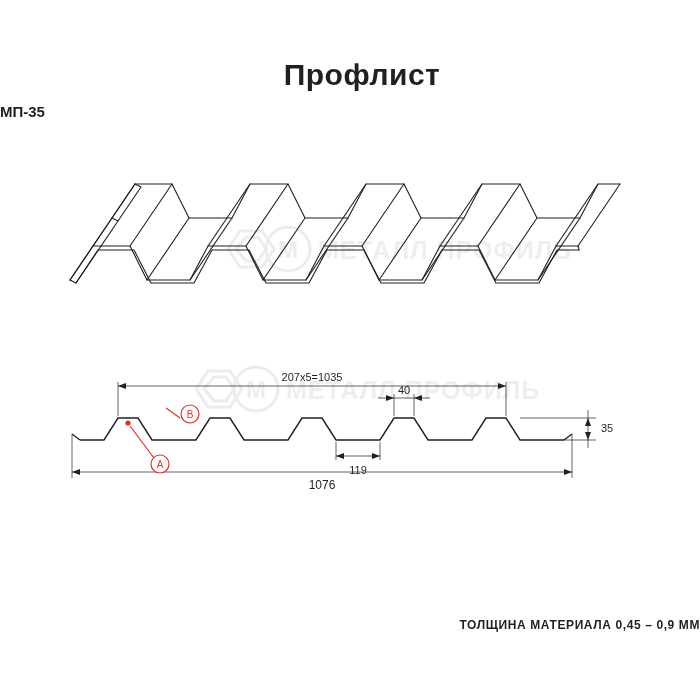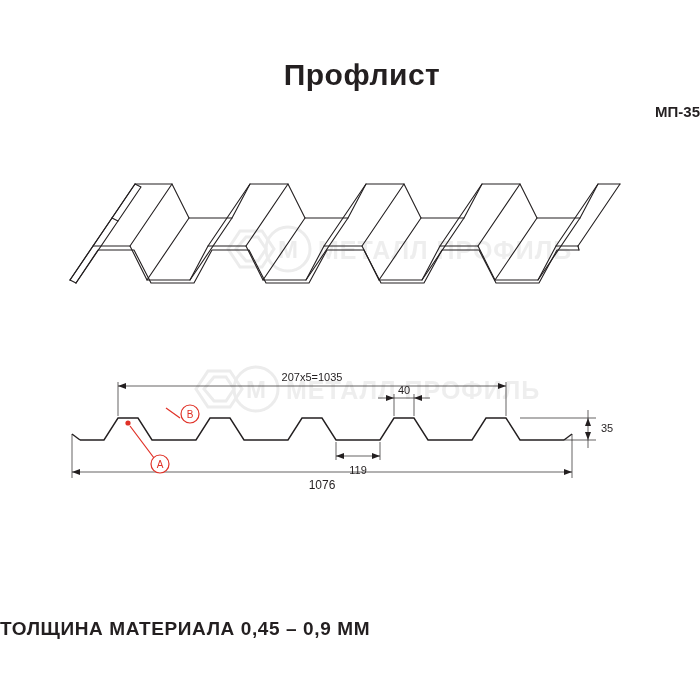--- a/index.html
+++ b/index.html
@@ -30,21 +30,21 @@
     font-weight: bold;
     letter-spacing: 0.5px;
     color: #231f20;
     padding-left: 12px;
   }
   .subtitle {
     position: absolute;
     top: 103px;
     left: 0;
     width: 700px;
-    text-align: right;
+    text-align: left;
     font-size: 15px;
     font-weight: bold;
     color: #231f20;
   }
   .iso-wrap {
     position: absolute;
     top: 160px;
     left: 60px;
     width: 590px;
     height: 160px;
@@ -54,22 +54,22 @@
     top: 360px;
     left: 68px;
     width: 560px;
     height: 140px;
   }
   .footer {
     position: absolute;
     top: 618px;
     left: 0;
     width: 700px;
-    text-align: left;
-    font-size: 19px;
+    text-align: right;
+    font-size: 12px;
     font-weight: bold;
     letter-spacing: 0.6px;
     color: #231f20;
   }
   .wm {
     position: absolute;
     pointer-events: none;
   }
   .wm1 { top: 205px; left: 222px; }
   .wm2 { top: 345px; left: 190px; }

